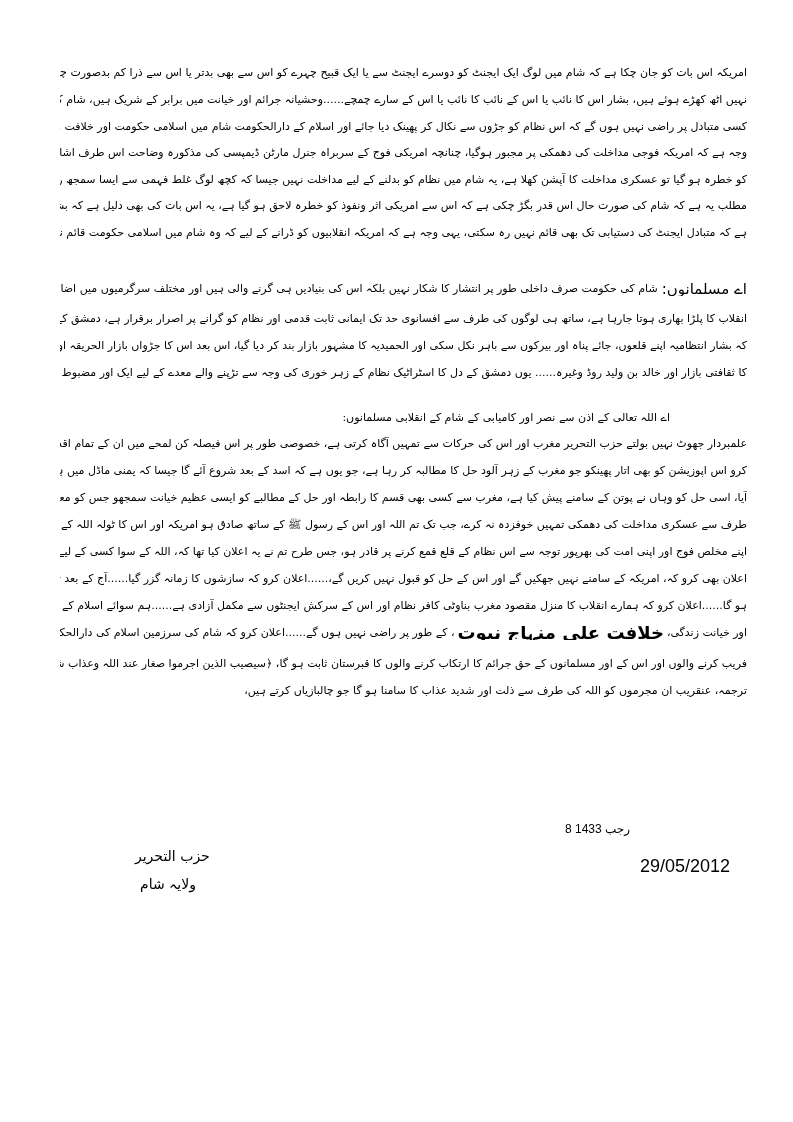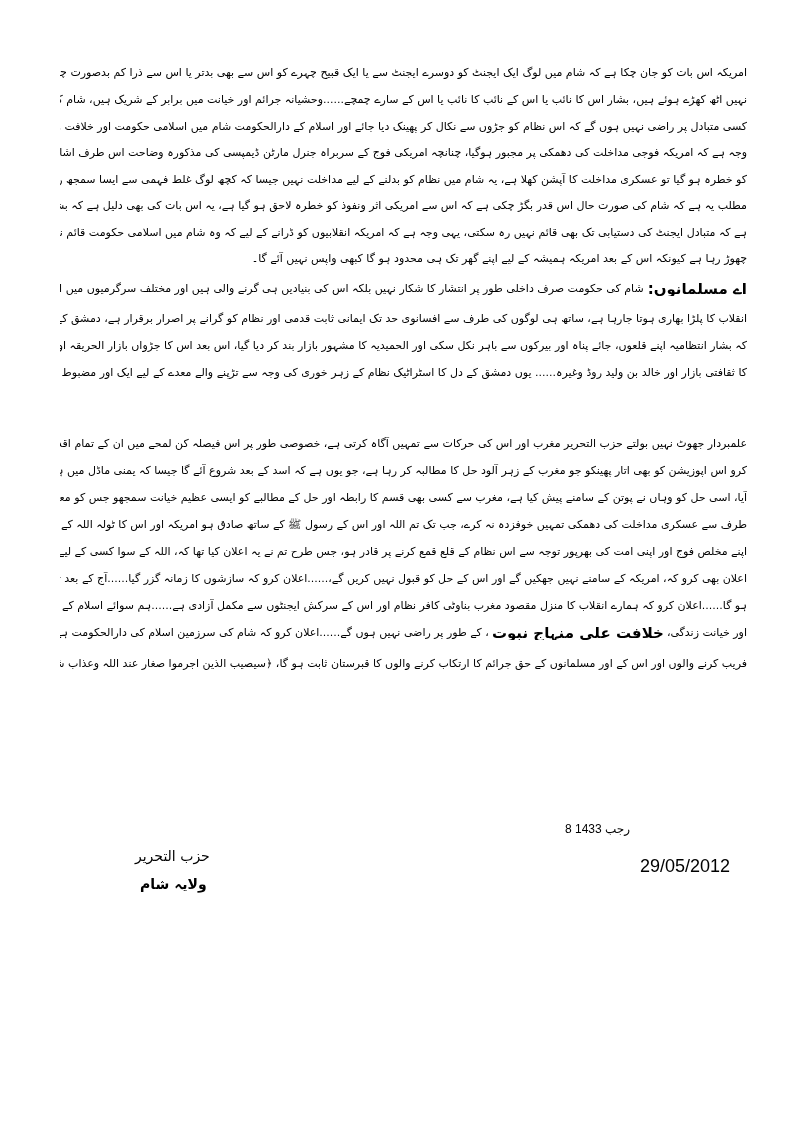--- a/index.html
+++ b/index.html
@@ -3,62 +3,63 @@
 <meta charset="utf-8">
 <style>
   html, body { margin:0; padding:0; background:#ffffff; }
   body { width:793px; height:1122px; position:relative; overflow:hidden;
          font-family:"DejaVu Sans", sans-serif; color:#000; }
   .page { position:absolute; left:0; top:0; width:793px; height:1122px; background:#fff; }
   .line { position:absolute; left:60px; width:687px; direction:rtl;
           font-size:11px; line-height:14px; white-space:nowrap; overflow:hidden;
           text-align:justify; text-align-last:justify; }
   .line.last { text-align-last:right; }
-  .heading-inline { font-size:15px; font-weight:bold; }
-  .bold-inline { font-size:15px; font-weight:bold; }
+  .heading-inline { font-size:15px; font-weight:normal; }
+  .bold-inline { font-size:18px; font-weight:bold; }
   .hijri-date { position:absolute; right:163px; top:822px; font-family:Liberation Sans, sans-serif; font-size:12px; direction:ltr; }
   .greg-date { position:absolute; right:63px; top:856px; font-family:"Liberation Sans", sans-serif; font-size:18px; direction:ltr; }
   .sig-party { position:absolute; left:135px; top:848px; font-size:14px; font-weight:normal; direction:rtl; }
-  .sig-wilayah { position:absolute; left:140px; top:876px; font-size:14px; font-weight:bold; direction:rtl;text-align:right; }
+  .sig-wilayah { position:absolute; left:140px; top:876px; font-size:14px; font-weight:normal; direction:rtl;text-align:right; }
 </style>
 </head>
 <body>
 
 <div class="page">
 
   <div class="line" style="top:66px">امریکہ اس بات کو جان چکا ہے کہ شام میں لوگ ایک ایجنٹ کو دوسرے ایجنٹ سے یا ایک قبیح چہرے کو اس سے بھی بدتر یا اس سے ذرا کم بدصورت چہرے سے بدلنے کے لیے</div>
   <div class="line" style="top:93px">نہیں اٹھ کھڑے ہوئے ہیں، بشار اس کا نائب یا اس کے نائب کا نائب یا اس کے سارے چمچے......وحشیانہ جرائم اور خیانت میں برابر کے شریک ہیں، شام کے انقلابی اس کے سوا</div>
   <div class="line" style="top:120px">کسی متبادل پر راضی نہیں ہوں گے کہ اس نظام کو جڑوں سے نکال کر پھینک دیا جائے اور اسلام کے دارالحکومت شام میں اسلامی حکومت اور خلافت راشدہ کو قائم کیا جائے......یہی</div>
   <div class="line" style="top:146px">وجہ ہے کہ امریکہ فوجی مداخلت کی دھمکی پر مجبور ہوگیا، چنانچہ امریکی فوج کے سربراہ جنرل مارٹن ڈیمپسی کی مذکورہ وضاحت اس طرف اشارہ کرتی ہے کہ اگر شام میں اس کے اثر ونفوذ</div>
   <div class="line" style="top:173px">کو خطرہ ہو گیا تو عسکری مداخلت کا آپشن کھلا ہے، یہ شام میں نظام کو بدلنے کے لیے مداخلت نہیں جیسا کہ کچھ لوگ غلط فہمی سے ایسا سمجھ رہے ہیں، اس وقت اس قسم کے بیان کا</div>
   <div class="line" style="top:199px">مطلب یہ ہے کہ شام کی صورت حال اس قدر بگڑ چکی ہے کہ اس سے امریکی اثر ونفوذ کو خطرہ لاحق ہو گیا ہے، یہ اس بات کی بھی دلیل ہے کہ بشار کی حکومت بھی اس قدر کمزور ہو چکی</div>
   <div class="line" style="top:226px">ہے کہ متبادل ایجنٹ کی دستیابی تک بھی قائم نہیں رہ سکتی، یہی وجہ ہے کہ امریکہ انقلابیوں کو ڈرانے کے لیے کہ وہ شام میں اسلامی حکومت قائم نہ کریں فوجی مداخلت کے شوشے</div>
-  <div class="line last" style="top:252px">چھوڑ رہا ہے کیونکہ اس کے بعد امریکہ ہمیشہ کے لیے اپنے گھر تک ہی محدود ہو گا کبھی واپس نہیں آئے گا۔</div>
 
   <div class="line" style="top:282px; display:flex; flex-direction:row; gap:4px;">
     <span class="heading-inline">اے مسلمانوں:</span>
     <span style="flex:1; text-align:justify; text-align-last:justify;">شام کی حکومت صرف داخلی طور پر انتشار کا شکار نہیں بلکہ اس کی بنیادیں ہی گرنے والی ہیں اور مختلف سرگرمیوں میں اضافے کی وجہ سے اس مبارک</span>
   </div>
   <div class="line" style="top:312px">انقلاب کا پلڑا بھاری ہوتا جارہا ہے، ساتھ ہی لوگوں کی طرف سے افسانوی حد تک ایمانی ثابت قدمی اور نظام کو گرانے پر اصرار برقرار ہے، دمشق کے ہڑتال نے بھی واضح اشارہ دیا</div>
   <div class="line" style="top:339px">کہ بشار انتظامیہ اپنے قلعوں، جائے پناہ اور بیرکوں سے باہر نکل سکی اور الحمیدیہ کا مشہور بازار بند کر دیا گیا، اس بعد اس کا جڑواں بازار الحریقہ اور العصرونیہ پھر ساتھ ہی مدحت پاشا</div>
   <div class="line last" style="top:366px">کا ثقافتی بازار اور خالد بن ولید روڈ وغیرہ...... یوں دمشق کے دل کا اسٹراٹیک نظام کے زہر خوری کی وجہ سے تڑپنے والے معدے کے لیے ایک اور مضبوط جھٹکا تھا۔</div>
 
+  <div class="line last" style="top:411px; width:610px">اے اللہ تعالی کے اذن سے نصر اور کامیابی کے شام کے انقلابی مسلمانوں:</div>
 
   <div class="line" style="top:437px">علمبردار جھوٹ نہیں بولتے حزب التحریر مغرب اور اس کی حرکات سے تمہیں آگاہ کرتی ہے، خصوصی طور پر اس فیصلہ کن لمحے میں ان کے تمام اقدامات کو مسترد کرنے کا اعلان</div>
   <div class="line" style="top:464px">کرو اس اپوزیشن کو بھی اتار پھینکو جو مغرب کے زہر آلود حل کا مطالبہ کر رہا ہے، جو یوں ہے کہ اسد کے بعد شروع آئے گا جیسا کہ یمنی ماڈل میں ہوا کہ علی عبداللہ صالح کے بعد عبد ربہ</div>
   <div class="line" style="top:491px">آیا، اسی حل کو وہاں نے پوتن کے سامنے پیش کیا ہے، مغرب سے کسی بھی قسم کا رابطہ اور حل کے مطالبے کو ایسی عظیم خیانت سمجھو جس کو معاف نہیں کیا جا سکتا، امریکی فوجی کمانڈر کی</div>
   <div class="line" style="top:518px">طرف سے عسکری مداخلت کی دھمکی تمہیں خوفزدہ نہ کرے، جب تک تم اللہ اور اس کے رسول ﷺ کے ساتھ صادق ہو امریکہ اور اس کا ٹولہ اللہ کے اذن سے دم دبا کر بھاگے گا......تم</div>
   <div class="line" style="top:545px">اپنے مخلص فوج اور اپنی امت کی بھرپور توجہ سے اس نظام کے قلع قمع کرنے پر قادر ہو، جس طرح تم نے یہ اعلان کیا تھا کہ، اللہ کے سوا کسی کے لیے نہیں جھکیں گے، اسی طرح یہ</div>
   <div class="line" style="top:572px">اعلان بھی کرو کہ، امریکہ کے سامنے نہیں جھکیں گے اور اس کے حل کو قبول نہیں کریں گے،......اعلان کرو کہ سازشوں کا زمانہ گزر گیا......آج کے بعد تمہارا ہمارے اوپر کوئی غلبہ نہیں</div>
   <div class="line" style="top:599px">ہو گا......اعلان کرو کہ ہمارے انقلاب کا منزل مقصود مغرب بناوٹی کافر نظام اور اس کے سرکش ایجنٹوں سے مکمل آزادی ہے......ہم سوائے اسلام کے کسی اور چیز پر دین، حکمرانی</div>
   <div class="line" style="top:626px; display:flex; flex-direction:row; gap:3px;">
     <span>اور خیانت زندگی، </span>
     <span class="bold-inline">خلافت علی منہاج نبوت</span>
     <span style="flex:1; text-align:justify; text-align-last:justify;">، کے طور پر راضی نہیں ہوں گے......اعلان کرو کہ شام کی سرزمین اسلام کی دارالحکومت ہے، عظیم معرکے کا میدان ہے، یہ تمام مکر و</span>
   </div>
   <div class="line" style="top:657px">فریب کرنے والوں اور اس کے اور مسلمانوں کے حق جرائم کا ارتکاب کرنے والوں کا قبرستان ثابت ہو گا، ﴿سیصیب الذین اجرموا صغار عند اللہ وعذاب شدید بما کانوا یمکرون﴾</div>
+  <div class="line last" style="top:684px">ترجمہ، عنقریب ان مجرموں کو اللہ کی طرف سے ذلت اور شدید عذاب کا سامنا ہو گا جو چالبازیاں کرتے ہیں،</div>
 
   <div class="hijri-date" style="top:822px">8 رجب 1433</div>
   <div class="greg-date">29/05/2012</div>
   <div class="sig-party">حزب التحریر</div>
   <div class="sig-wilayah">ولایہ شام</div>
 
 </div>
 
 </body></html>

